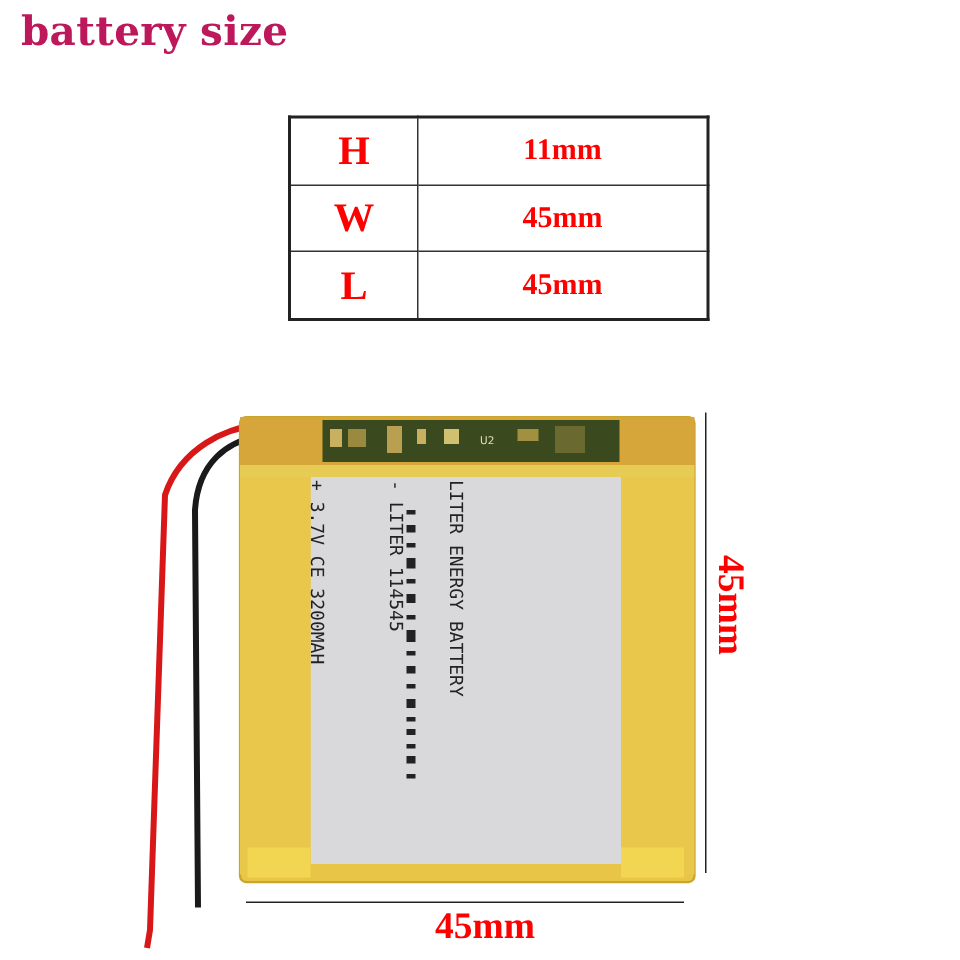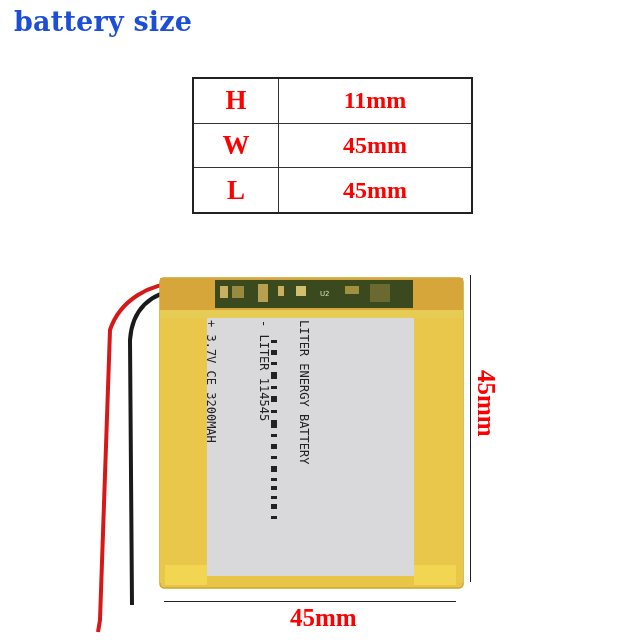--- a/index.html
+++ b/index.html
@@ -1,21 +1,21 @@
 <!DOCTYPE html>
 <html><head>
 <meta charset="utf-8">
 <style>
   html,body{margin:0;padding:0;background:#fff;}
   body{width:640px;height:640px;position:relative;overflow:hidden;font-family:"DejaVu Serif","Liberation Serif",serif;}
-  .title{position:absolute;left:14px;top:6px;font-size:27px;font-weight:bold;color:#1d4ed8;font-family:"DejaVu Serif",serif;letter-spacing:0.2px;text-align:center;}
+  .title{position:absolute;left:14px;top:6px;font-size:27px;font-weight:bold;color:#be185d;font-family:"DejaVu Serif",serif;letter-spacing:0.2px;text-align:center;}
   table.spec{position:absolute;left:192px;top:77px;width:281px;height:137px;border-collapse:collapse;border:2px solid #222;}
   table.spec td{border:1px solid #333;color:#f00;font-weight:bold;text-align:center;font-family:"Liberation Serif",serif;}
   table.spec td.k{width:82px;font-size:27px;}
-  table.spec td.v{font-size:24px;}
+  table.spec td.v{font-size:20px;}
   .battery{position:absolute;left:0;top:0;width:640px;height:640px;}
   .dimv{position:absolute;left:470px;top:275px;width:1px;height:307px;background:#222;}
   .dimv-label{position:absolute;left:473px;top:370px;transform:rotate(90deg);transform-origin:left top;font-size:25px;font-weight:bold;color:#f00;font-family:"Liberation Serif",serif;white-space:nowrap;left:500px;}
   .dimh{position:absolute;left:164px;top:601px;width:292px;height:1px;background:#222;}
   .dimh-label{position:absolute;left:290px;top:604px;font-size:25px;font-weight:bold;color:#f00;font-family:"Liberation Serif",serif;}
   .label-text{position:absolute;left:268px;top:318px;transform:rotate(90deg);transform-origin:left top;font-family:"DejaVu Sans Mono",monospace;font-size:12px;line-height:13px;color:#222;white-space:pre;}
 </style>
 </head>
 <body>
 

